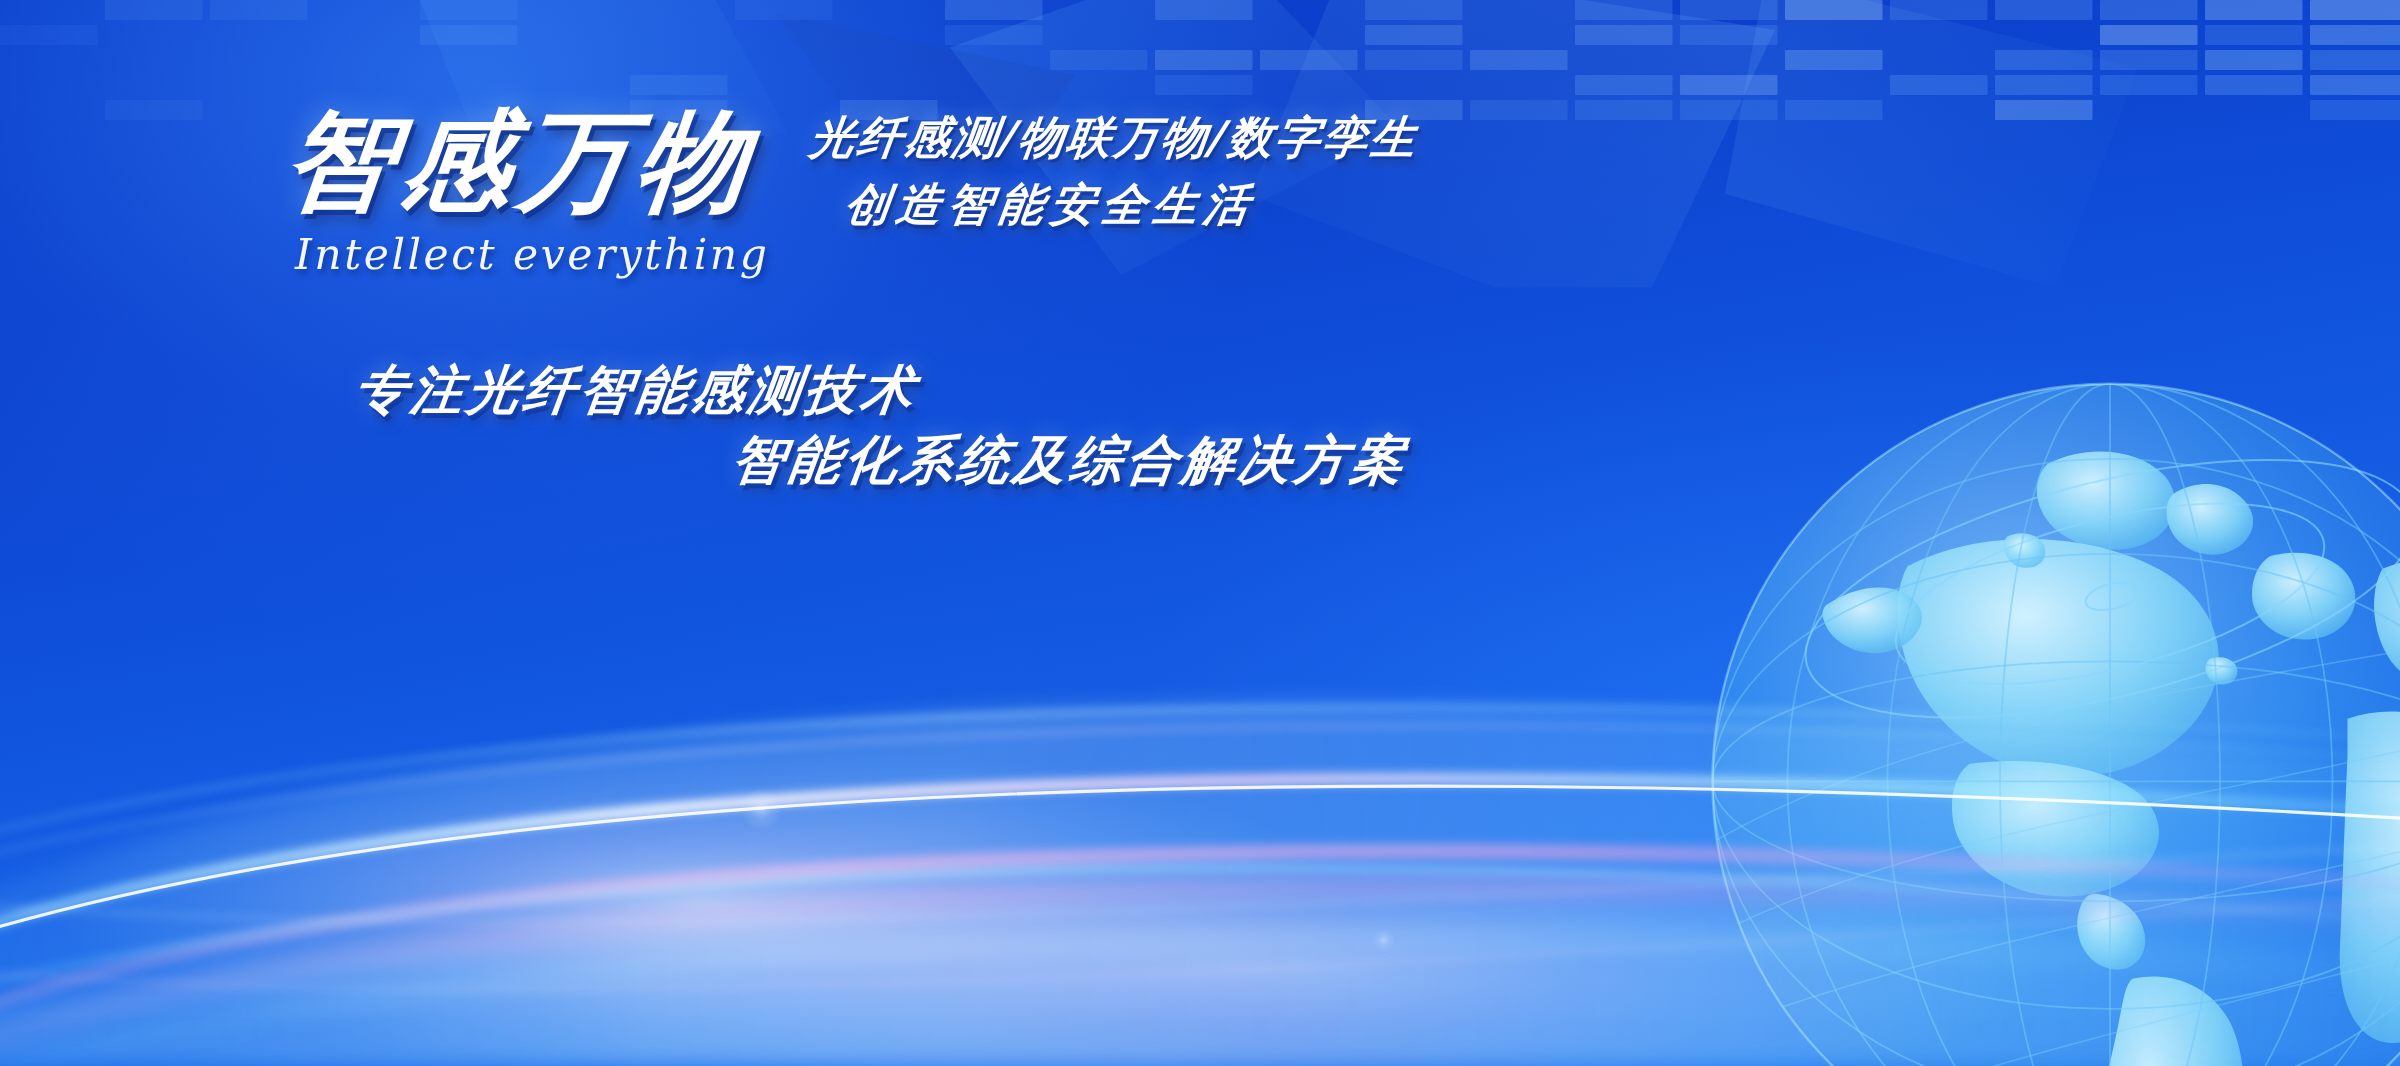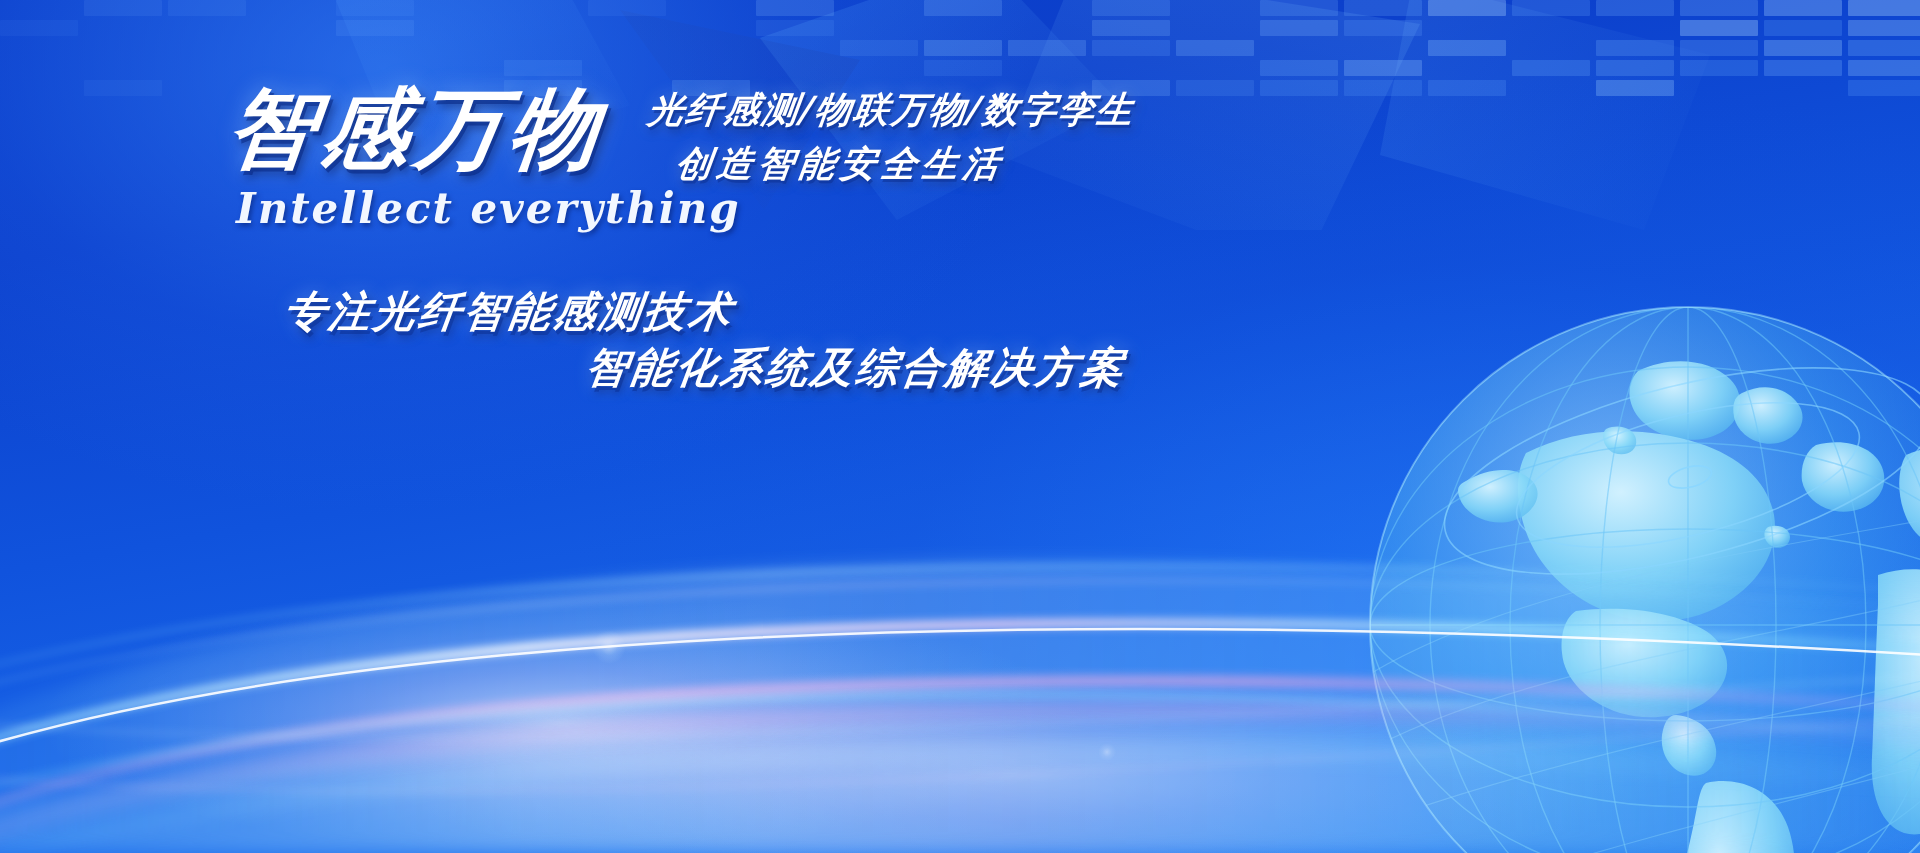--- a/index.html
+++ b/index.html
@@ -36,21 +36,21 @@
     text-shadow:
       3px 4px 0 rgba(8,38,130,.55),
       5px 7px 10px rgba(5,25,95,.55),
       0 0 22px rgba(170,215,255,.45);
     transform:skewX(-6deg);
   }
 
   .headline-en{
     position:absolute;left:236px;top:184px;
     font-family:"DejaVu Serif","Liberation Serif",serif;
-    font-size:42px;font-style:italic;font-weight:700;
+    font-size:34px;font-style:italic;font-weight:400;
     color:#f2f7ff;letter-spacing:2px;white-space:nowrap;
     text-shadow:2px 3px 5px rgba(7,35,120,.65);
   }
 
   .tagline{
     position:absolute;
     font-family:"DejaVu Serif","Liberation Serif",serif;
     font-weight:bold;font-style:italic;
     color:#ffffff;white-space:nowrap;
     text-shadow:

